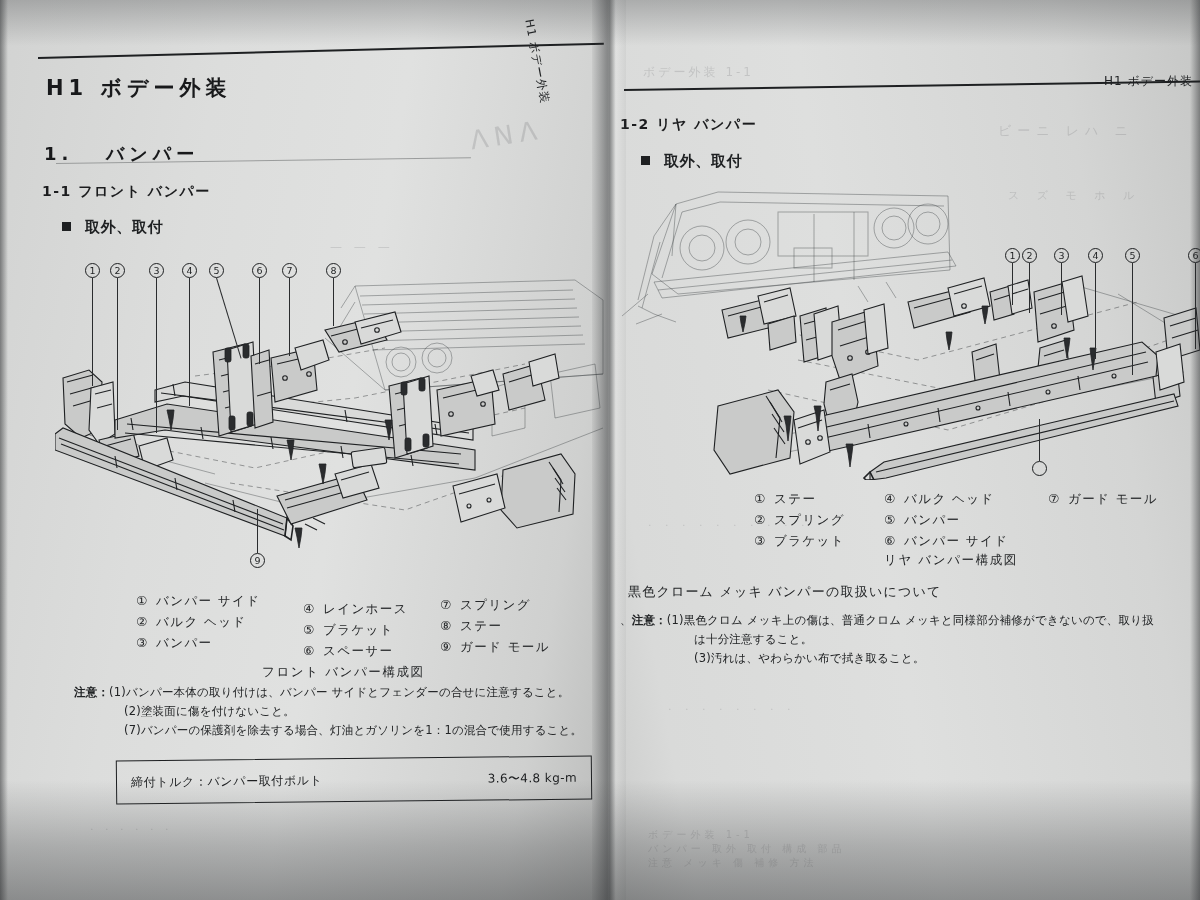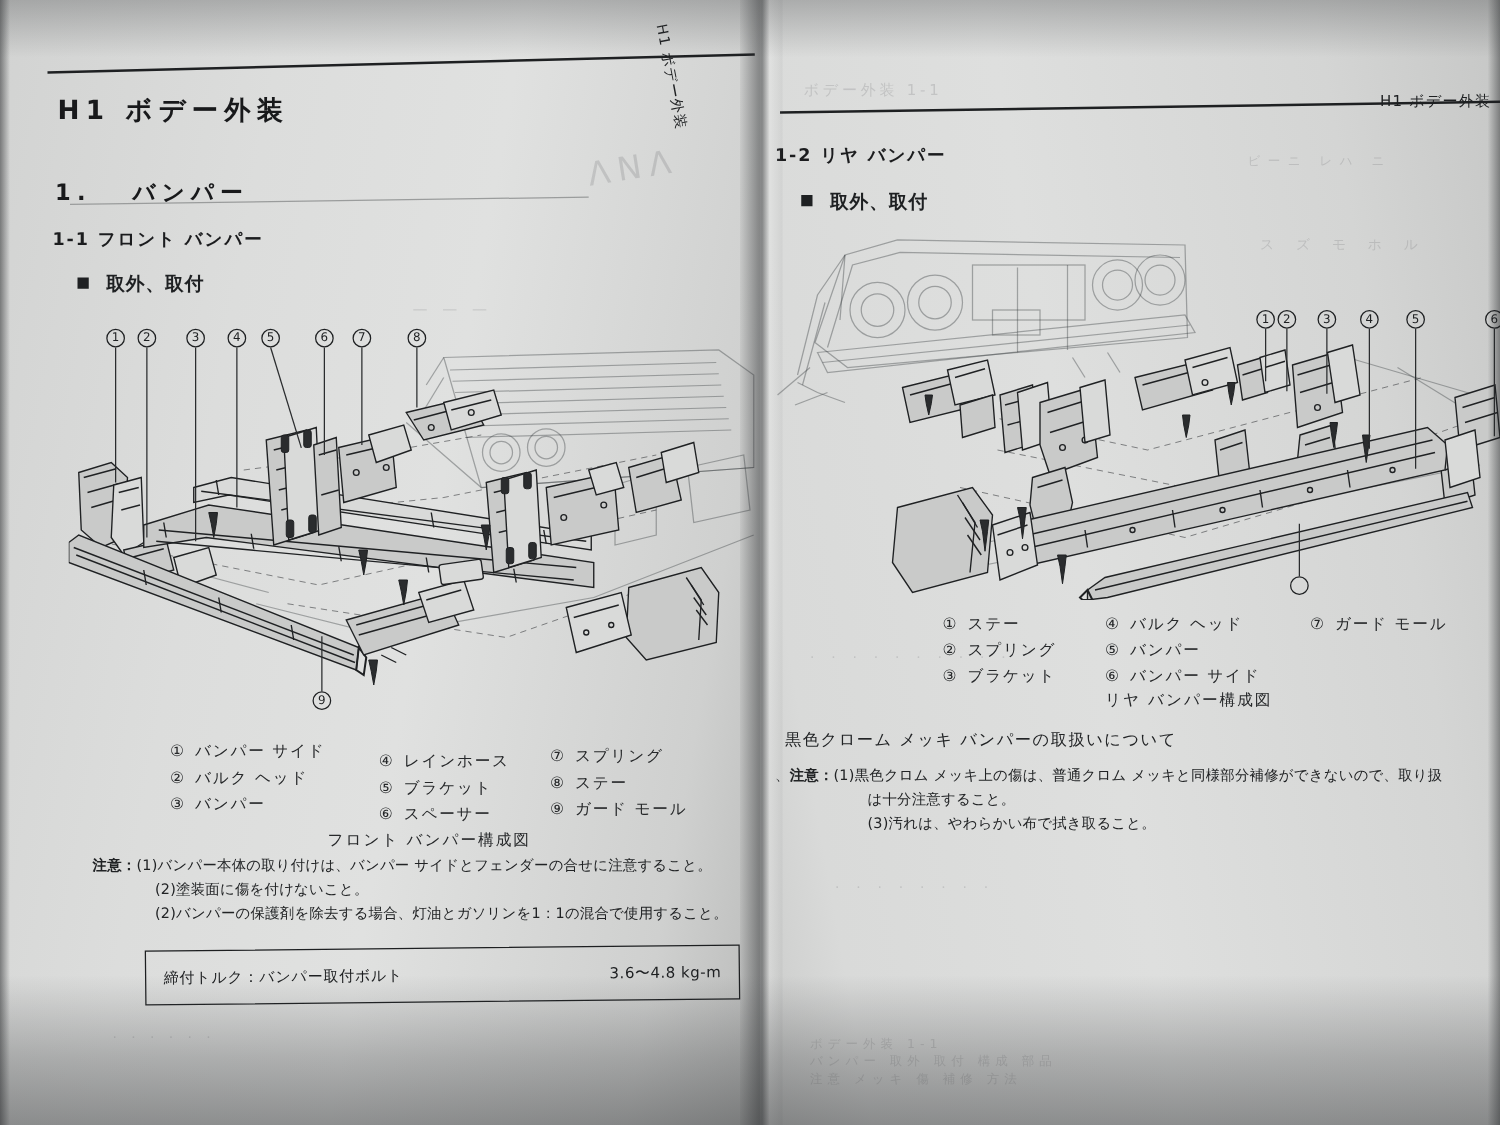--- a/index.html
+++ b/index.html
@@ -422,35 +422,35 @@
     <div class="cap" style="left:262px; top:664px;">フロント  バンパー構成図</div>
 
     <div class="note-block" style="left:74px; top:683px;">
       <div class="note-line">
         <span class="note-lbl">注意：</span><span>(1)バンパー本体の取り付けは、バンパー  サイドとフェンダーの合せに注意すること。</span>
       </div>
       <div class="note-line" style="padding-left:50px;">
         <span>(2)塗装面に傷を付けないこと。</span>
       </div>
       <div class="note-line" style="padding-left:50px;">
-        <span>(2)バンパーの保護剤を除去する場合、灯油とガソリンを1：1の混合で使用すること。</span>
+        <span>(7)バンパーの保護剤を除去する場合、灯油とガソリンを1：1の混合で使用すること。</span>
       </div>
     </div>
 
     <div class="torque-box" style="left:116px; top:758px; width:476px; height:44px; padding:0 14px;">
       <span class="t-l">締付トルク：バンパー取付ボルト</span>
       <span style="flex:1"></span>
       <span class="t-r">3.6〜4.8 kg-m</span>
     </div>
   </div>
 
   <div class="paper right">
 
     <div class="bleed" style="left:35px; top:64px; font-size:12px; letter-spacing:3px;">ボデー外装  1-1</div>
-    <div class="bleed" style="left:390px; top:122px; font-size:10px; letter-spacing:6px;">ビーニ  レハ  ニ</div>
+    <div class="bleed" style="left:390px; top:122px; font-size:13px; letter-spacing:6px;">ビーニ  レハ  ニ</div>
     <div class="bleed" style="left:400px; top:188px; font-size:11px; letter-spacing:7px;">ス  ズ  モ  ホ  ル</div>
     <div class="bleed" style="left:40px; top:516px; font-size:11px; letter-spacing:5px;">. . . . . . . . . .</div>
     <div class="bleed" style="left:60px; top:700px; font-size:11px; letter-spacing:5px;">. . . . . . . .</div>
     <div class="bleed" style="left:40px; top:828px; font-size:10px; letter-spacing:4px;">ボデー外装  1-1<br>バンパー  取外  取付  構成  部品<br>注意  メッキ  傷  補修  方法</div>
 
     <div class="hdr-rule" style="left:16px; top:89px; width:578px; transform:rotate(-.85deg); transform-origin:left center;"></div>
 
     <div class="abs page-hdr" style="left:496px; top:73px;">H1   ボデー外装</div>
 
     <div class="abs h-sub" style="left:12px; top:116px;text-align:right;">1-2  リヤ  バンパー</div>

